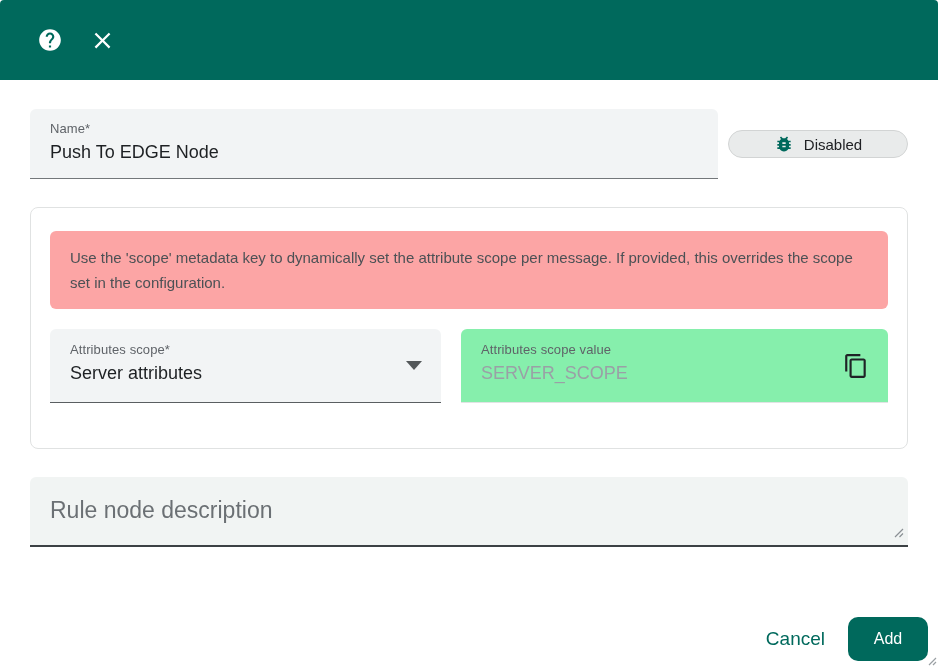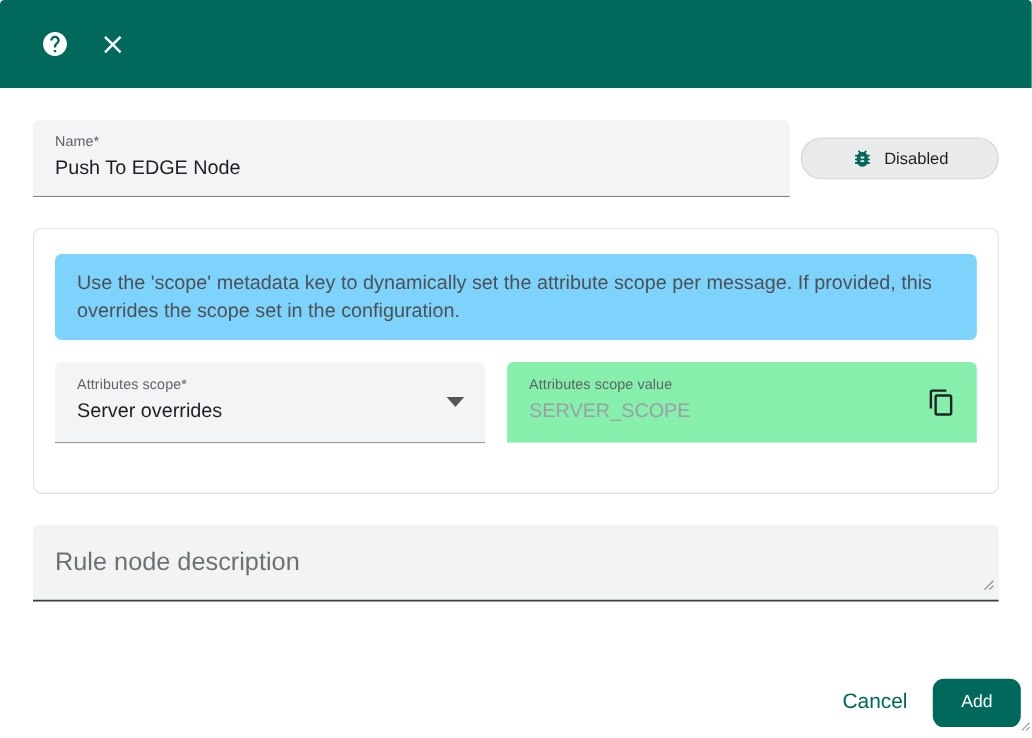--- a/index.html
+++ b/index.html
@@ -62,45 +62,45 @@
     border: none; background: transparent; outline: none;
     font-family: inherit;
     font-size: 18px;
     color: #1d2023;
     padding: 0;
   }
   .text-input::placeholder { color: #9aa0a6; opacity: 1; }
 
   .debug-chip {
     margin-left: 10px;
-    height: 38px;
+    height: 28px;
     min-width: 180px;
     border-radius: 22px;
     background: #e9ebeb;
     border: 1px solid #d2d4d4;
     display: flex; align-items: center; justify-content: center;
     gap: 10px;
     font-family: inherit;
     font-size: 15px; font-weight: 500; color: #202124;
     cursor: pointer;
     padding: 0 18px;
   }
 
   
   .config-card {
     border: 1px solid #e0e2e2;
     border-radius: 8px;
     padding: 23px 19px 45px;
     margin-bottom: 28px;
   }
   .scope-hint {
-    background: #7dd3fc;
+    background: #fca5a5;
     border-radius: 6px;
     padding: 14px 20px;
-    font-size: 18px;
+    font-size: 15px;
     line-height: 25px;
     color: #4c5155;
   }
   .fields-row { display: flex; gap: 20px; margin-top: 20px; }
 
   .select-field {
     flex: 1;
     height: 74px;
     padding: 13px 20px 0;
     border-bottom: 1px solid #5a5e61;
@@ -228,21 +228,21 @@
     </button>
   </div>
 
   <div class="config-card">
     <div class="scope-hint">Use the 'scope' metadata key to dynamically set the attribute scope per message. If provided, this overrides the scope set in the configuration.</div>
 
     <div class="fields-row">
 
       <div class="field-surface select-field">
         <label class="field-label">Attributes scope*</label>
-        <div class="select-value">Server overrides</div>
+        <div class="select-value">Server attributes</div>
         <span class="dropdown-arrow"></span>
       </div>
 
       <div class="value-field">
         <label class="field-label">Attributes scope value</label>
         <input class="text-input" type="text" disabled="" placeholder="SERVER_SCOPE" style="">
         <button class="copy-btn">
           <span style="display:flex;">
             <svg viewBox="0 0 24 24" width="26" height="26" fill="#1f2326">
               <path d="M16 1H4c-1.1 0-2 .9-2 2v14h2V3h12V1zm3 4H8c-1.1 0-2 .9-2 2v14c0 1.1.9 2 2 2h11c1.1 0 2-.9 2-2V7c0-1.1-.9-2-2-2zm0 16H8V7h11v14z"></path>

